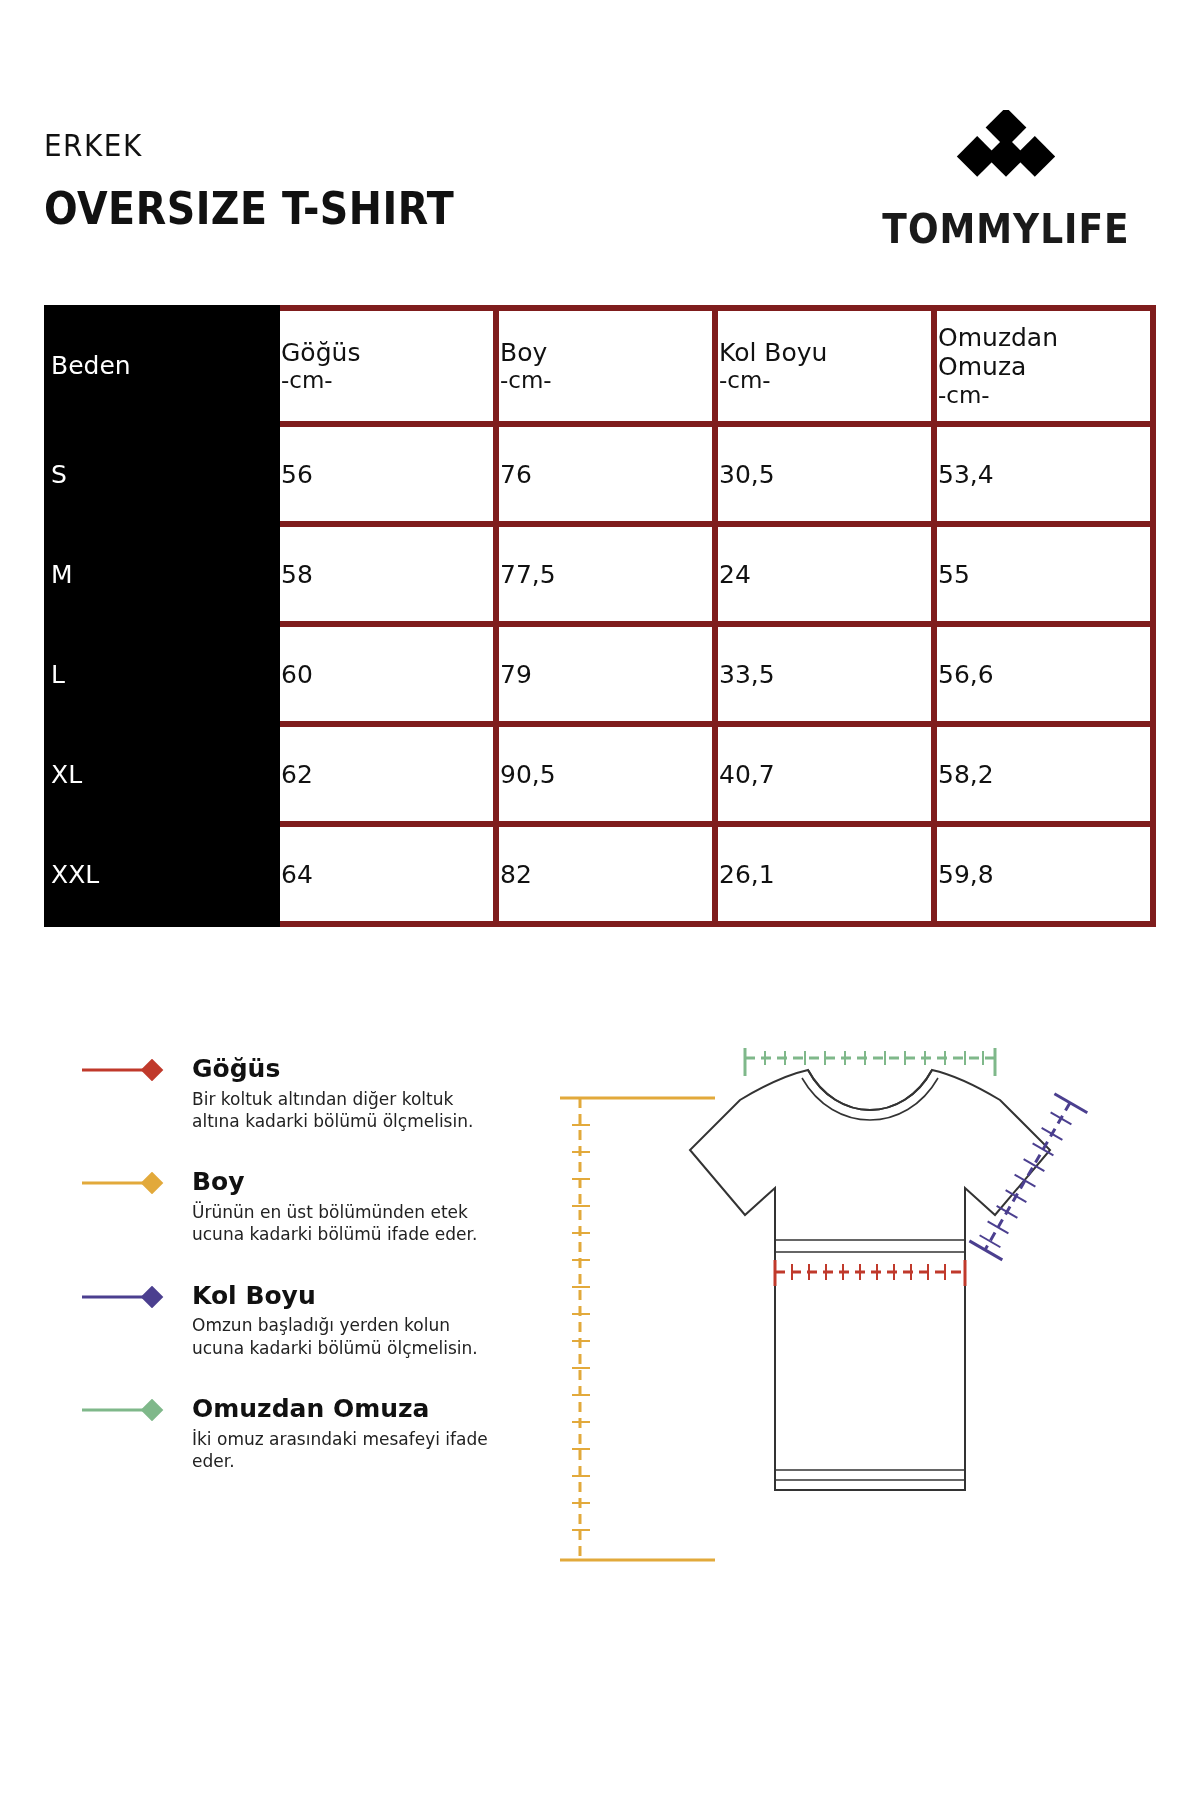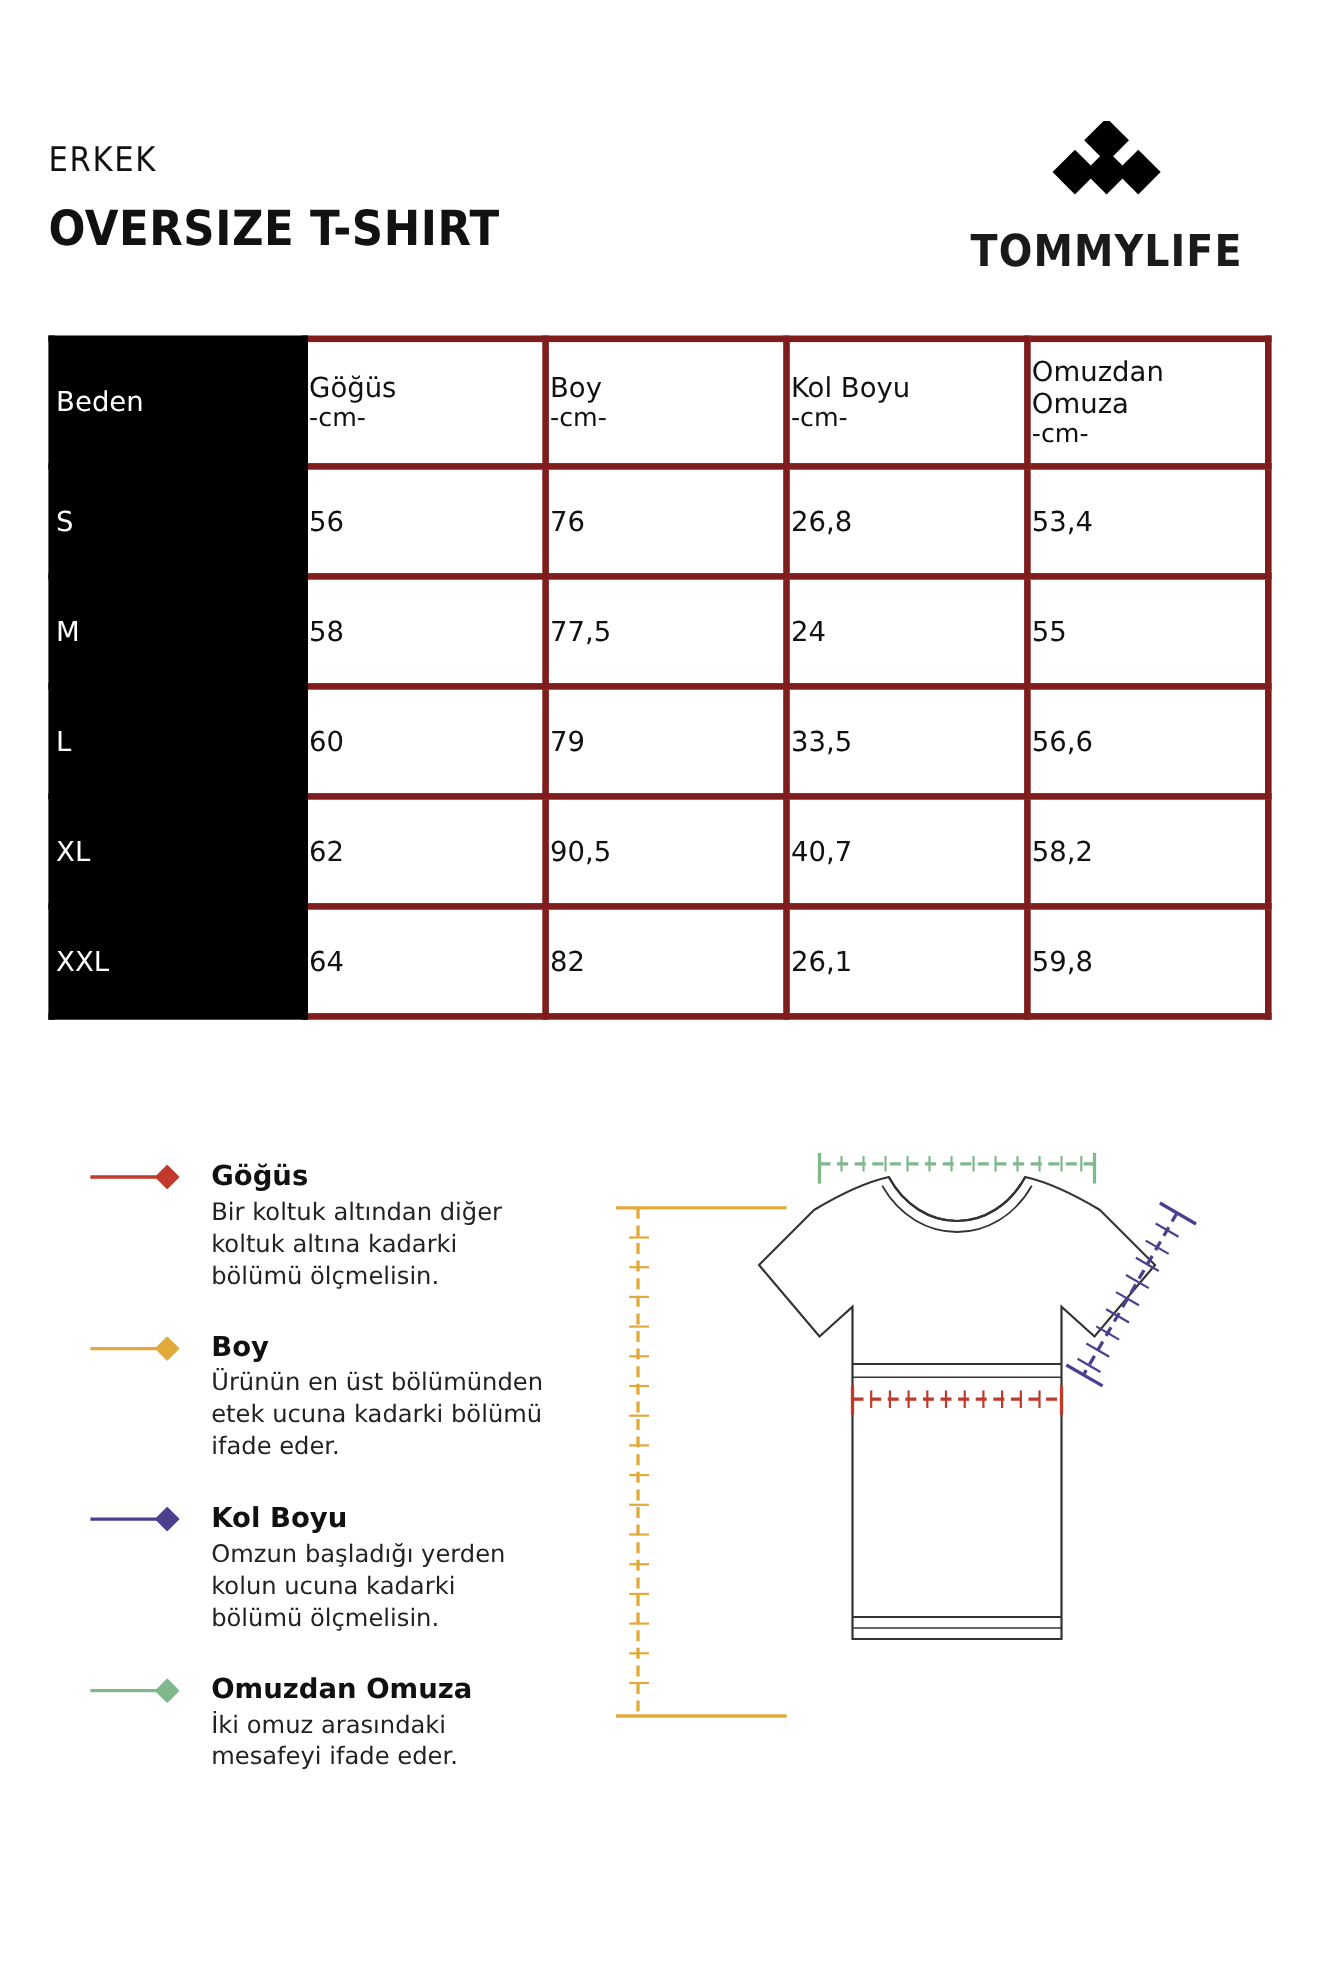--- a/index.html
+++ b/index.html
@@ -140,21 +140,21 @@
     height: 22px;
   }
   .legend-name {
     font-size: 25px;
     font-weight: 700;
     color: #111;
     line-height: 1.1;
     margin-bottom: 5px;
   }
   .legend-desc {
-    font-size: 22px;
+    font-size: 17px;
     color: #222;
     line-height: 1.32;
     font-weight: 400;
   }
 
   .diagram {
     position: absolute;
     left: 540px;
     top: 1040px;
     width: 620px;
@@ -208,21 +208,21 @@
           <span>Omuzdan Omuza</span>
           <span class="unit">-cm-</span>
         </th>
       </tr>
     </thead>
     <tbody>
       <tr>
         <td class="col-beden">S</td>
         <td>56</td>
         <td>76</td>
-        <td>26,8</td>
+        <td>30,5</td>
         <td>53,4</td>
       </tr>
       <tr>
         <td class="col-beden">M</td>
         <td>58</td>
         <td>77,5</td>
         <td>24</td>
         <td>55</td>
       </tr>
       <tr>

